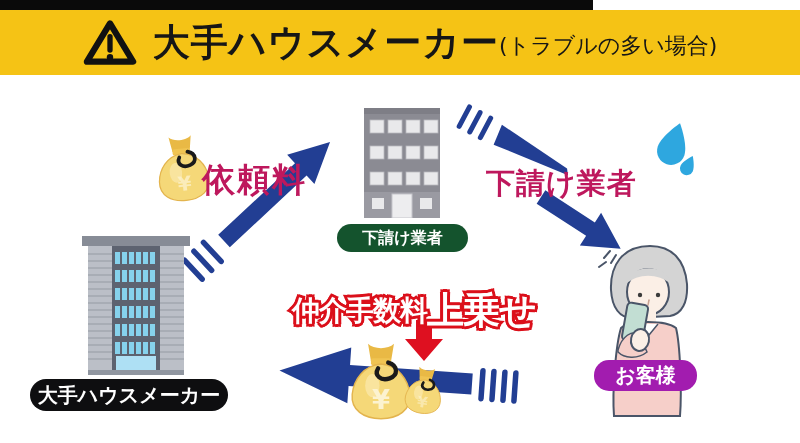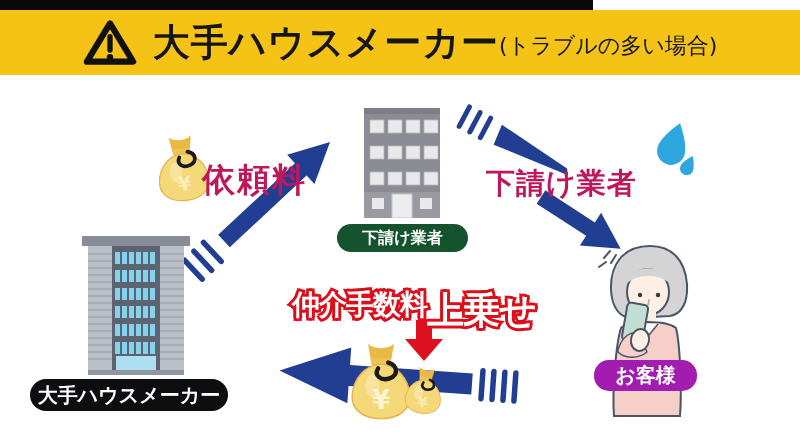--- a/index.html
+++ b/index.html
@@ -27,21 +27,21 @@
     color:#fff;border-radius:16px;white-space:nowrap;font-weight:600;
   }
   #badge-subcontractor{left:337px;top:224px;width:131px;height:28px;background:#14532d;font-size:16px;}
   #badge-major-maker{left:30px;top:379px;width:198px;height:32px;background:#0E0E10;font-size:20px;}
   #badge-customer{left:594px;top:360px;width:103px;height:31px;background:#a21caf;font-size:20px;border-radius:15px;}
   
   .label{color:#be185d;white-space:nowrap;}
   #label-request-fee{left:202px;top:158px;font-size:33px;font-weight:600;letter-spacing:2px;}
   #label-low-skill{left:486px;top:164px;font-size:29px;font-weight:600;letter-spacing:1px;}
   #label-markup{
-    left:292px;top:286px;display:flex;align-items:flex-start;letter-spacing:-1px;
+    left:292px;top:286px;display:flex;align-items:center;letter-spacing:-1px;
     font-weight:800;color:#ffffff;
     -webkit-text-stroke:5px #DB101B;paint-order:stroke fill;
     text-shadow:-2px -2px 0 #DB101B,2px -2px 0 #DB101B,-2px 2px 0 #DB101B,2px 2px 0 #DB101B,
                  0 -3px 0 #DB101B,0 3px 0 #DB101B,-3px 0 0 #DB101B,3px 0 0 #DB101B;
   }
   #label-markup .p1{font-size:28px;}
   #label-markup .p2{font-size:37px;}
   
   #moneybag-request{left:152px;top:134px;width:62px;height:70px;transform:rotate(-6deg);}
   #building-subcontractor{left:360px;top:106px;width:84px;height:112px;}

